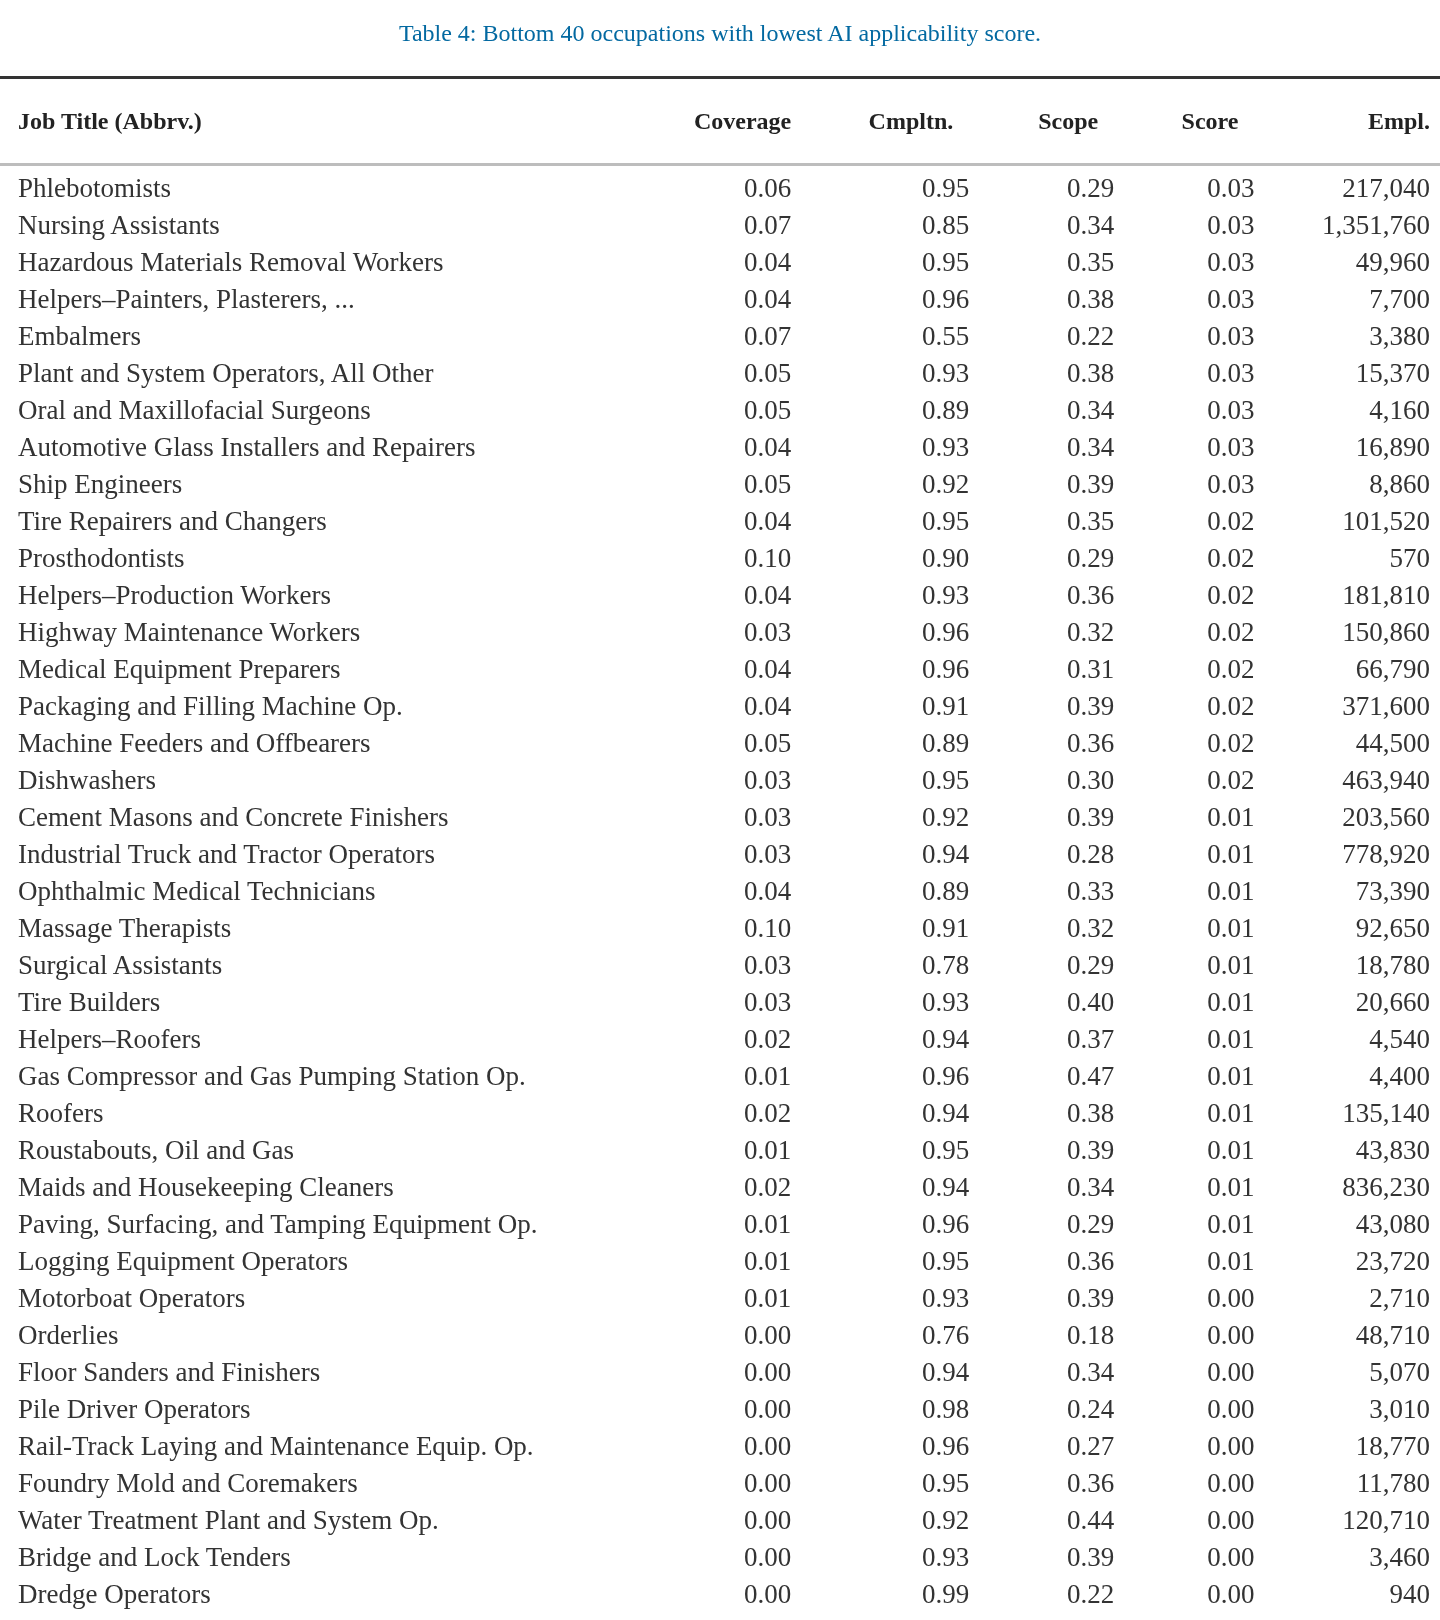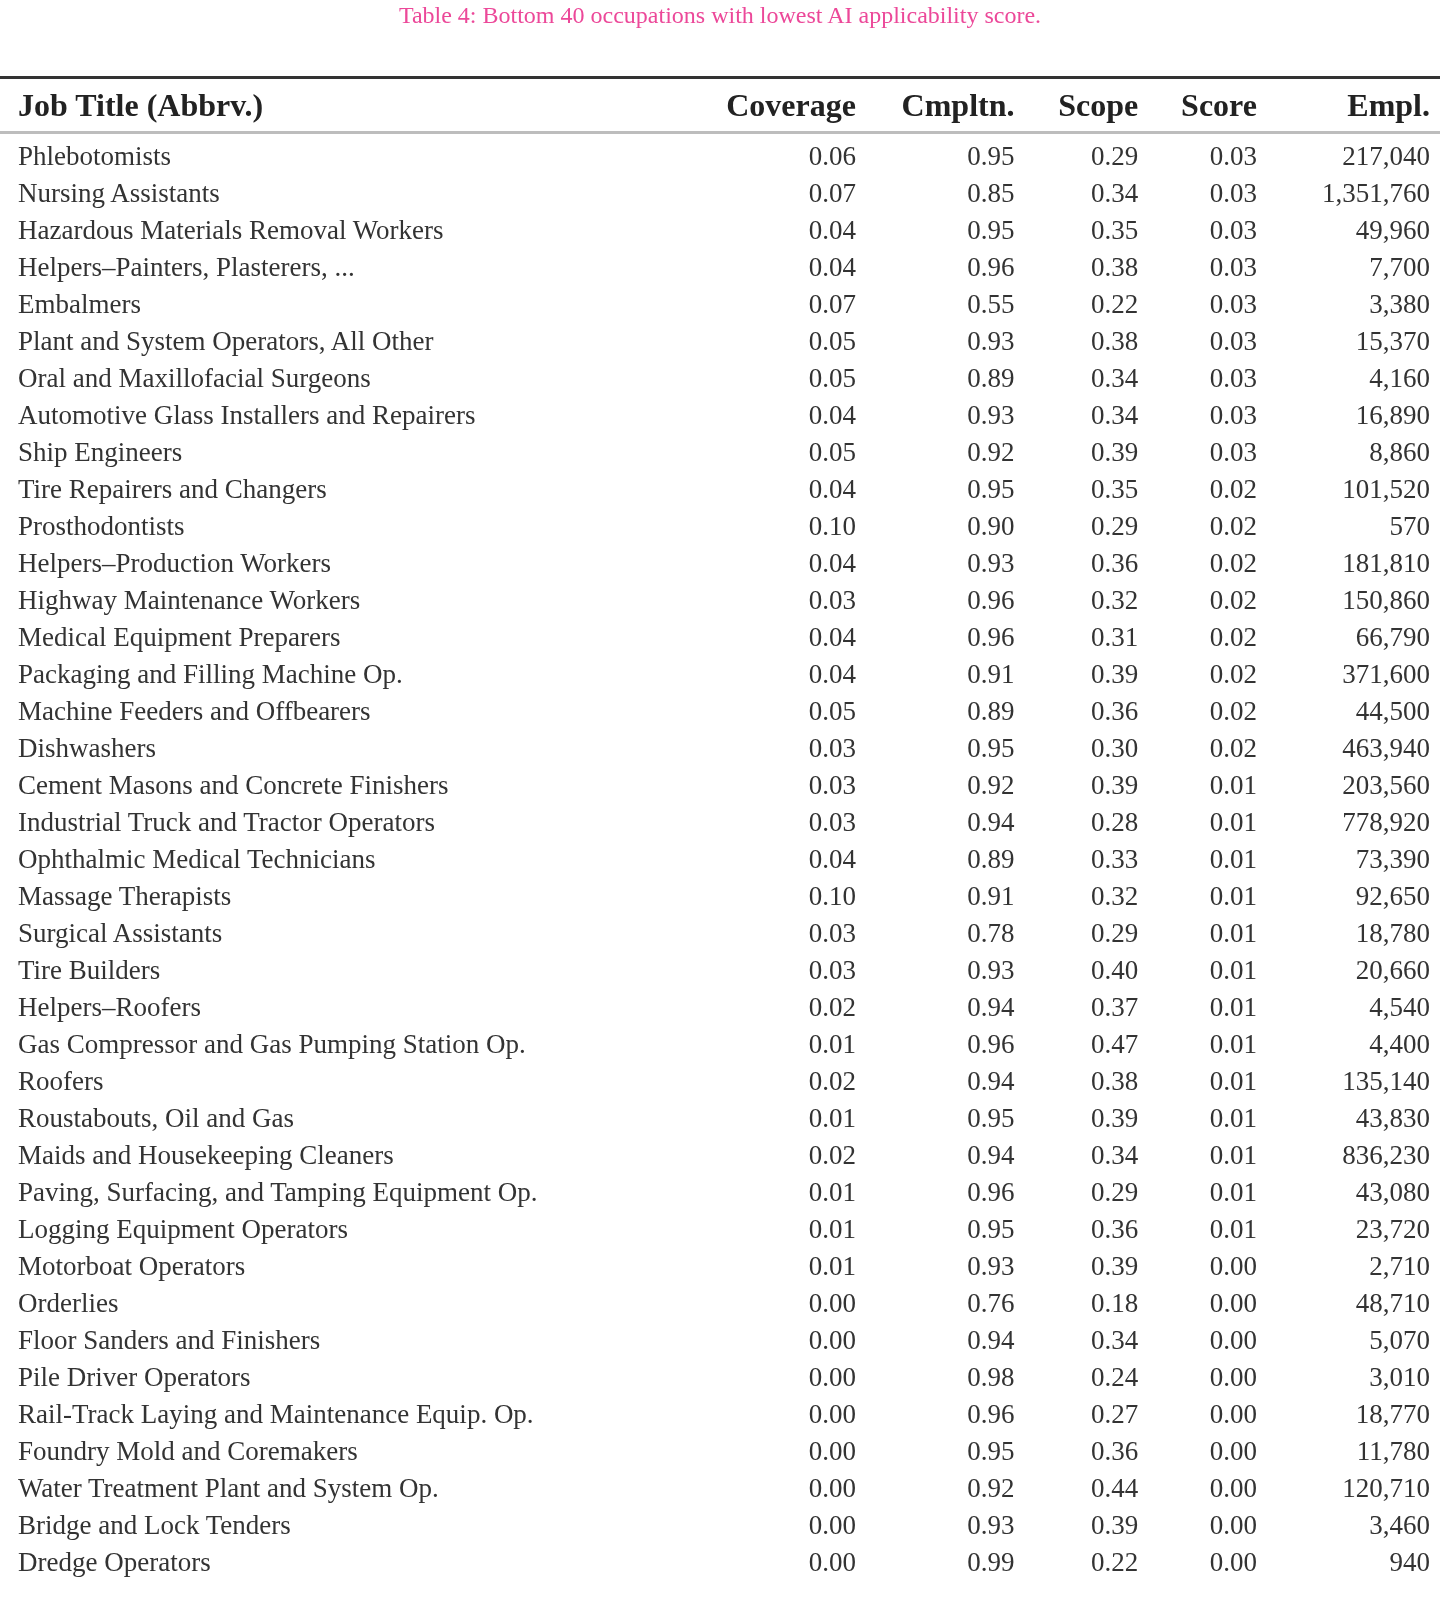--- a/index.html
+++ b/index.html
@@ -2,30 +2,30 @@
 <html><head>
 <meta charset="utf-8">
 <style>
   html, body { margin: 0; padding: 0; background: #ffffff; }
   body {
     width: 1440px; height: 1620px; overflow: hidden;
     font-family: "DejaVu Serif", "Liberation Serif", serif;
     color: #2a2a2a;
   }
   .caption {
-    position: absolute; top: 2px; left: 0; width: 1440px;
-    text-align: center; font-size: 24px; color: #ec4899;
+    position: absolute; top: 20px; left: 0; width: 1440px;
+    text-align: center; font-size: 24px; color: #0369a1;
     font-family: "Liberation Serif", serif;
   }
   .table-wrap { position: absolute; top: 76px; left: 0; width: 1440px; }
   .top-rule { height: 3px; background: #333; }
   .mid-rule { height: 3px; background: #bdbdbd; margin-top: 0; }
   table { width: 1440px; border-collapse: collapse; font-family: "Liberation Serif", serif; }
   thead th {
-    font-weight: bold; font-size: 32px; height: 52px; padding: 0;
+    font-weight: bold; font-size: 24px; height: 52px; padding: 16px;
     color: #222; text-align: right;
   }
   thead th.c-title { text-align: left; padding-left: 18px; }
   tbody td { font-size: 27px; height: 37px; padding: 0; text-align: right; color: #333; line-height: 37px; }
   tbody td.c-title { text-align: left; padding-left: 18px; }
   .c-title { width: 660px; }
   .c-cov { width: 194px; padding-right: 0; }
   .c-cmp { width: 160px; }
   .c-scope { width: 125px; }
   .c-score { width: 120px; }

